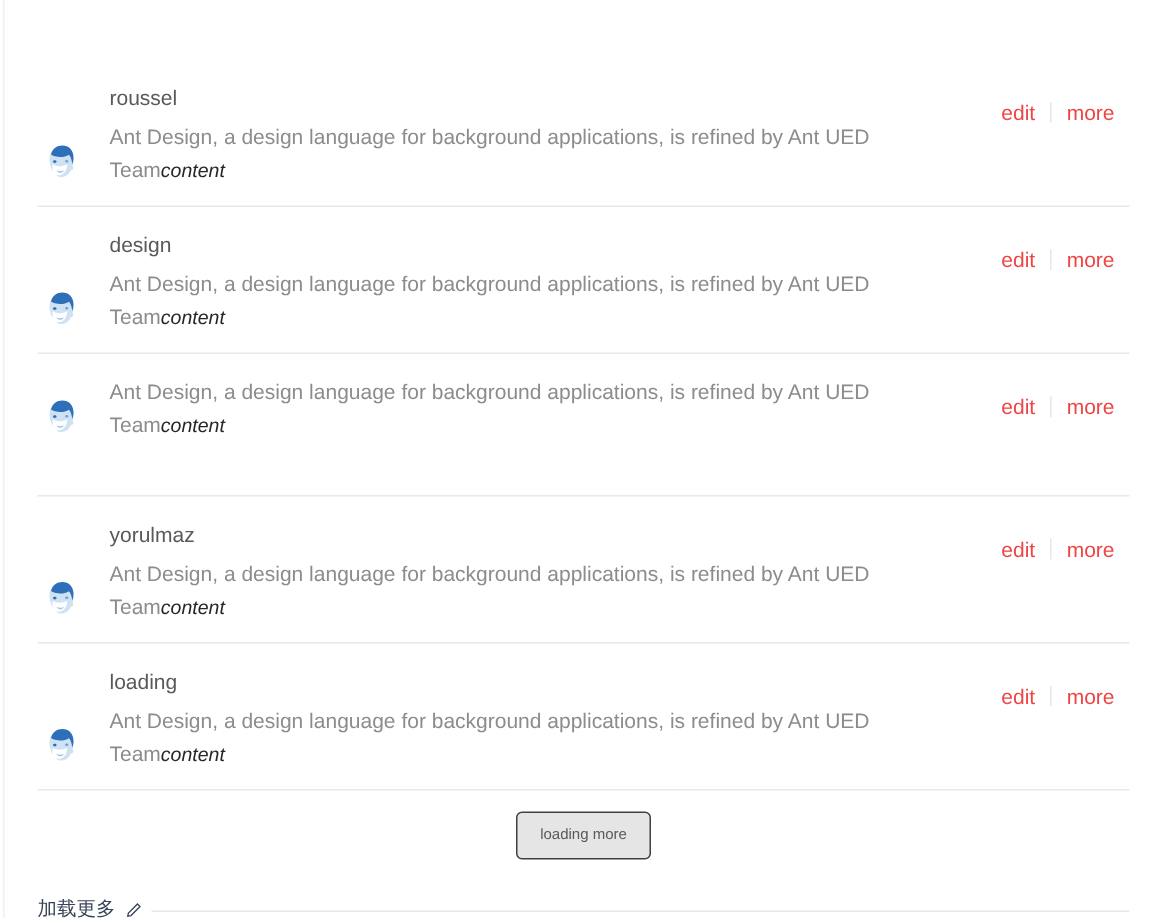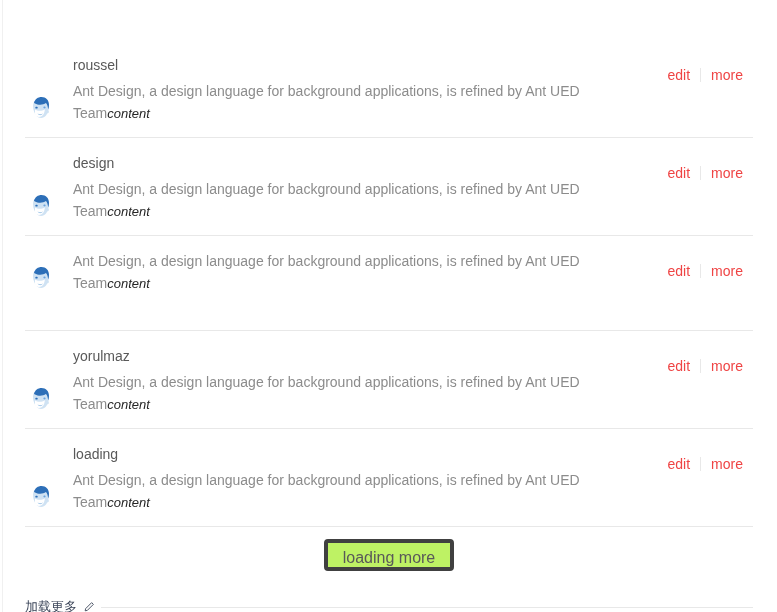--- a/index.html
+++ b/index.html
@@ -116,24 +116,24 @@
     text-align: center;
     margin-top: 12px;
     height: 32px;
     line-height: 32px;
   }
   .load-more-btn {
     display: inline-block;
     padding: 0 15px;
     height: 32px;
     line-height: 30px;
-    font-size: 16px;
+    font-size: 10px;
     color: #595959;
-    background: #bef264;
-    border: 4px solid #404040;
+    background: #e5e5e5;
+    border: 1px solid #404040;
     border-radius: 4px;
     cursor: pointer;
     font-family: "Liberation Sans", "DejaVu Sans", sans-serif;
   }
 
   
   .footer-frag {
     position: absolute;
     left: 25px;
     bottom: -6px;

